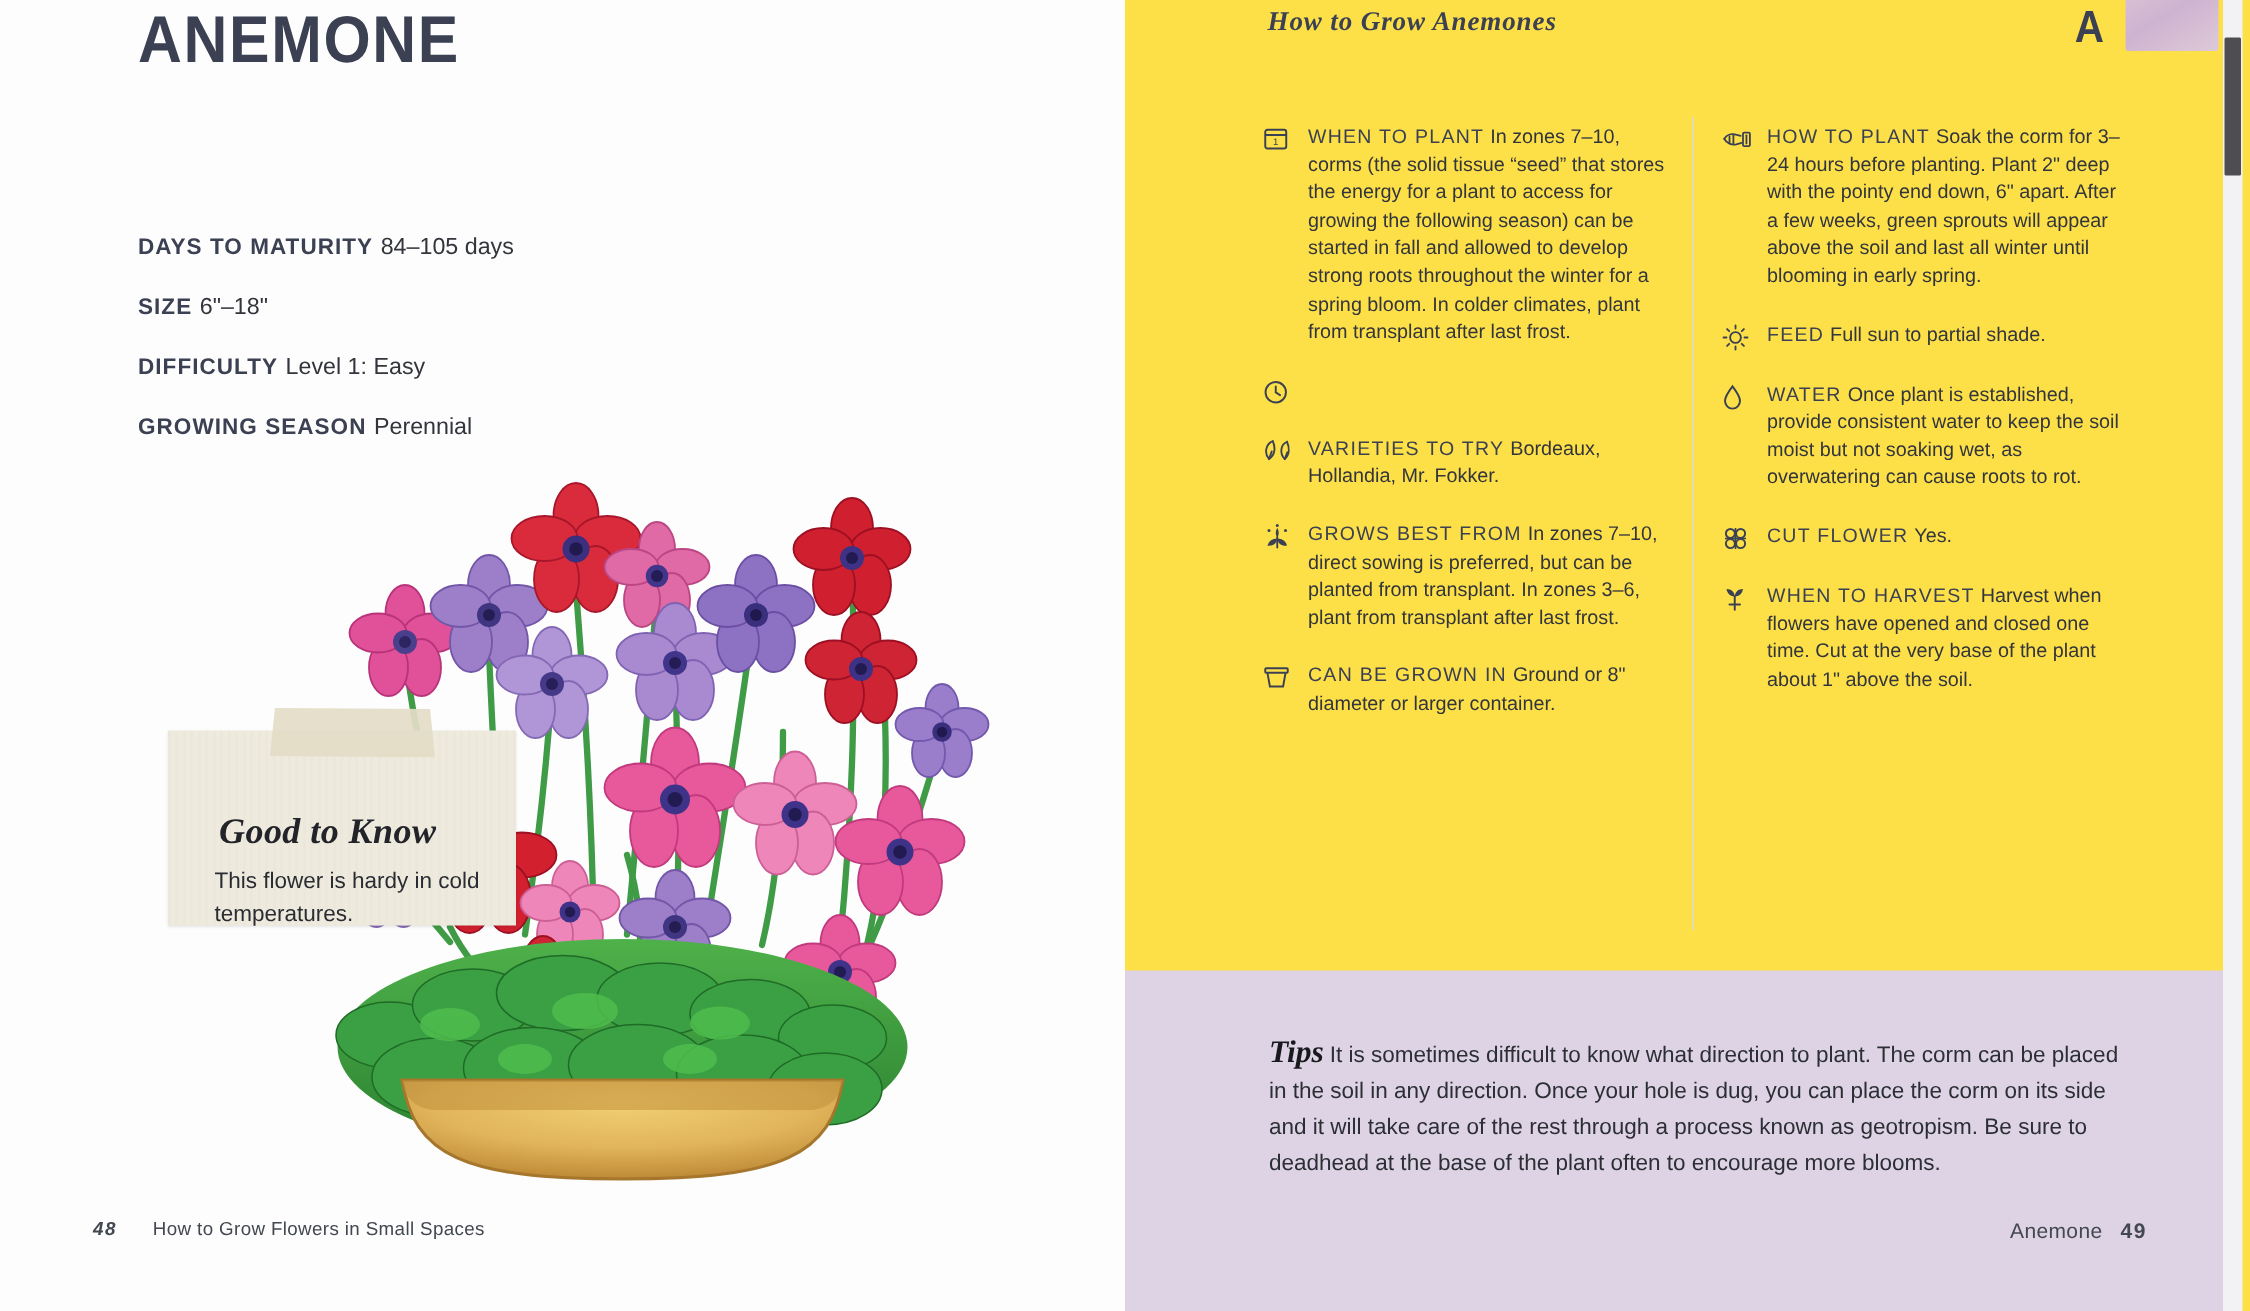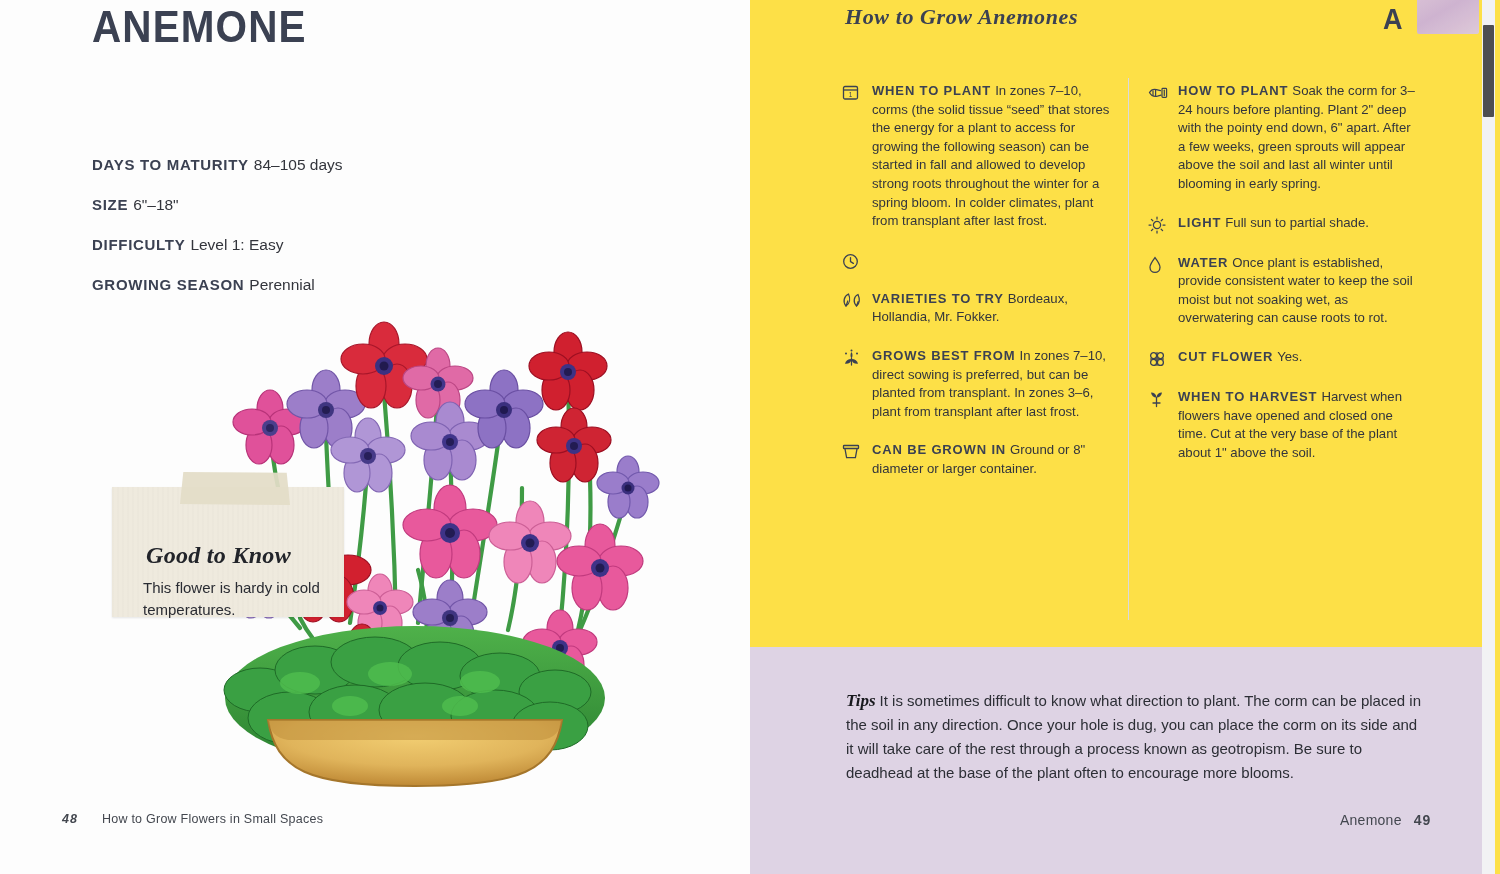--- a/index.html
+++ b/index.html
@@ -75,21 +75,21 @@
     position: absolute; left: 1340px; top: 812px; font-size: 14px;
     color: #43474f; letter-spacing: .25px;
   }
   .footer-right .pg { font-weight: 700; margin-left: 12px; letter-spacing: 1px; }
 
   
   .page-right { position: absolute; left: 750px; top: 0; width: 750px; height: 874px; }
   .rp-header {
     position: absolute; left: 95px; top: 4px;
     font-family: "Liberation Serif", serif; font-style: italic; font-weight: 700;
-    font-size: 22px; color: #3b4152; letter-spacing: .6px; text-align: right;
+    font-size: 18px; color: #3b4152; letter-spacing: .6px; text-align: right;
   }
   .rp-letter {
     position: absolute; left: 632px; top: 2px;
     font-weight: 700; font-size: 30px; color: #3b4152; transform: scaleX(.9);
   }
   .divider {
     position: absolute; left: 378px; top: 78px; width: 1px; height: 542px;
     background: #d9d9dd;
   }
   .col { position: absolute; top: 82px; width: 268px; }
@@ -97,36 +97,36 @@
   .col-b { left: 398px; }
 
   .entry { display: flex; margin-bottom: 20px; }
   .entry-icon {
     flex: 0 0 30px; width: 30px; padding-top: 2px;
     display: flex; justify-content: flex-start; align-items: flex-start;
   }
   .entry-icon svg { display: block; }
   .entry-text { flex: 1 1 auto; font-size: 13.2px; line-height: 18.6px; color: #33353c; }
   .entry-term {
-    font-weight: 700; letter-spacing: .85px; color: #3b4152; font-size: 13px;
+    font-weight: 400; letter-spacing: .85px; color: #3b4152; font-size: 13px;
   }
   .entry-desc { margin-left: 4px; }
 
   
   .tips {
     position: absolute; left: 750px; top: 647px; width: 744px; height: 227px;
     background: #ded3e4;
   }
   .tips-body {
     position: absolute; left: 96px; top: 42px; width: 580px;
     font-size: 15px; line-height: 24px; color: #2c2e35;
   }
   .tips-label {
     font-family: "Liberation Serif", serif; font-style: italic; font-weight: 700;
-    font-size: 17px; color: #18191d; margin-right: 4px;
+    font-size: 21px; color: #18191d; margin-right: 4px;
   }
 
   
   .scroll-track {
     position: absolute; left: 1482px; top: 0; width: 13px; height: 874px;
     background: #f2f2f4;
   }
   .scroll-thumb {
     position: absolute; left: 1483px; top: 25px; width: 11px; height: 92px;
     background: #4e4e52; border-radius: 1px;
@@ -579,21 +579,21 @@
               <line x1="9" y1="15" x2="9" y2="17"></line>
             <line x1="1" y1="9" x2="3" y2="9"></line>
               <line x1="15" y1="9" x2="17" y2="9"></line>
             <line x1="3.4" y1="3.4" x2="4.8" y2="4.8"></line>
               <line x1="13.2" y1="13.2" x2="14.6" y2="14.6"></line>
             <line x1="14.6" y1="3.4" x2="13.2" y2="4.8"></line>
               <line x1="4.8" y1="13.2" x2="3.4" y2="14.6"></line>
           </svg>
         </span>
         <span class="entry-text">
-          <span class="entry-term">LIGHT</span><span class="entry-desc">Full sun to partial shade.</span>
+          <span class="entry-term">FEED</span><span class="entry-desc">Full sun to partial shade.</span>
         </span>
       </div>
 
       <div class="entry">
         <span class="entry-icon">
           <svg width="14" height="18" viewBox="0 0 14 18" fill="none" stroke="#3b4152" stroke-width="1.3">
             <path d="M7 1.6 C10.5 6.2 12 9 12 11.2 C12 14.2 9.8 16.4 7 16.4 C4.2 16.4 2 14.2 2 11.2 C2 9 3.5 6.2 7 1.6 Z"></path>
           </svg>
         </span>
         <span class="entry-text">

